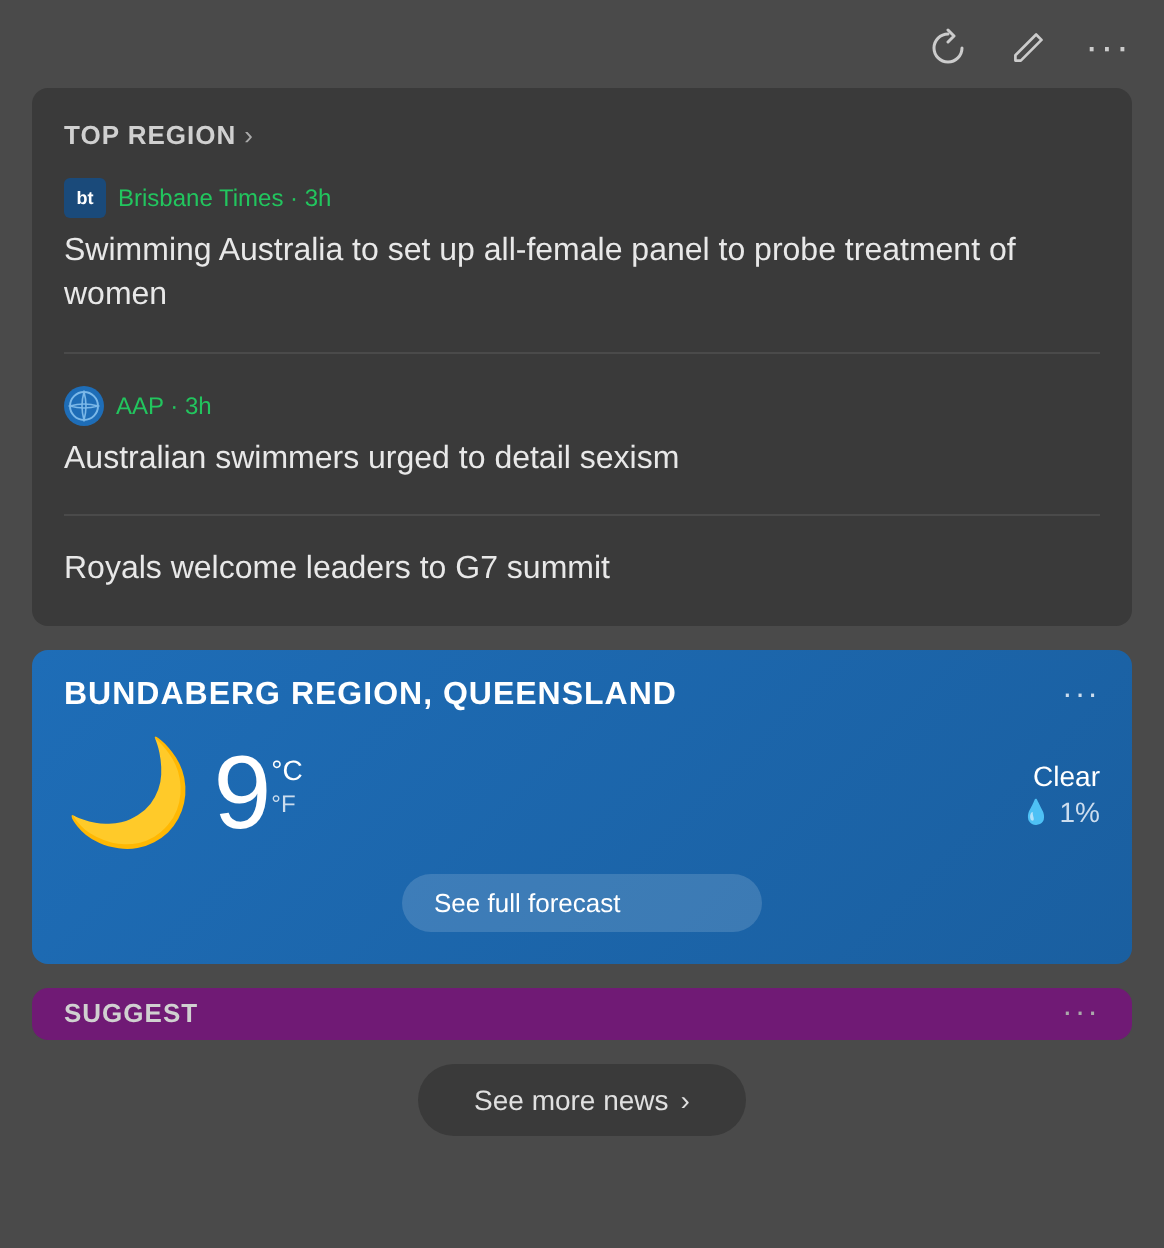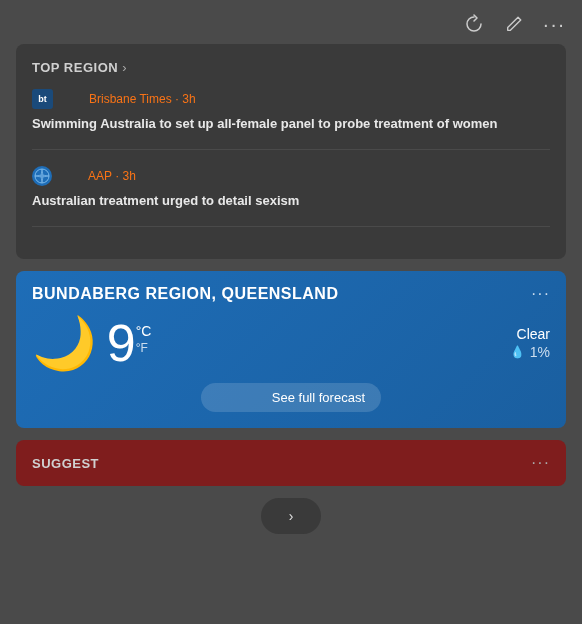--- a/index.html
+++ b/index.html
@@ -86,26 +86,25 @@
       font-weight: bold;
       flex-shrink: 0;
       overflow: hidden;
     }
     .source-logo-bt {
       background-color: #1a4a7a;
       color: #fff;
     }
     .source-name {
       font-size: 12px;
-      color: #f97316;
-      margin-left: 30px;
+      color: #22c55e;
     }
     .story-headline {
-      font-size: 13px;
-      font-weight: 700;
+      font-size: 16px;
+      font-weight: 400;
       color: #e8e8e8;
       line-height: 1.4;
     }
 
     
     .weather-card {
       background: linear-gradient(135deg, #1e6db7 0%, #1a5fa0 100%);
       border-radius: 8px;
       margin: 0 16px 12px 16px;
       padding: 14px 16px 16px 16px;
@@ -195,29 +194,29 @@
       width: 180px;
       margin: 0 auto;
       padding: 7px 16px;
       background-color: rgba(255,255,255,0.15);
       border: none;
       border-radius: 20px;
       color: #fff;
       font-size: 13px;
       font-weight: 500;
       cursor: pointer;
-      text-align: right;
+      text-align: left;
     }
 
     
     .suggested-card {
-      background-color: #7f1d1d;
+      background-color: #701a75;
       border-radius: 8px;
       margin: 0 16px 12px 16px;
-      padding: 14px 16px;
+      padding: 4px 16px;
       display: flex;
       justify-content: space-between;
       align-items: center;
     }
     .suggested-label {
       font-size: 13px;
       font-weight: 700;
       color: #d0d0d0;
       letter-spacing: 0.5px;
     }
@@ -329,24 +328,25 @@
     <div class="source-row">
       <div class="aap-logo">
         <svg width="16" height="16" viewBox="0 0 16 16" fill="none">
           <circle cx="8" cy="8" r="7" stroke="#7bb8e8" stroke-width="1" fill="none"></circle>
           <path d="M8 1 Q10 8 8 15 Q6 8 8 1Z" stroke="#7bb8e8" stroke-width="0.8" fill="none"></path>
           <path d="M1 8 Q8 6 15 8 Q8 10 1 8Z" stroke="#7bb8e8" stroke-width="0.8" fill="none"></path>
         </svg>
       </div>
       <span class="source-name">AAP · 3h</span>
     </div>
-    <div class="story-headline">Australian treatment urged to detail sexism</div>
+    <div class="story-headline">Australian swimmers urged to detail sexism</div>
   </div>
 
   <div class="story-item">
+    <div class="story-headline">Royals welcome leaders to G7 summit</div>
   </div>
 </div>
 
 <div class="weather-card">
   <div class="weather-header">
     <span class="weather-location">BUNDABERG REGION, QUEENSLAND</span>
     <span class="weather-dots">···</span>
   </div>
   <div class="weather-main">
     <div class="weather-left">
@@ -370,15 +370,16 @@
   <button class="forecast-btn">See full forecast</button>
 </div>
 
 <div class="suggested-card">
   <span class="suggested-label">SUGGEST</span>
   <span class="suggested-dots">···</span>
 </div>
 
 <div class="see-more-row">
   <button class="see-more-btn">
+    <span>See more news</span>
     <span>›</span>
   </button>
 </div>
 
 </body></html>

